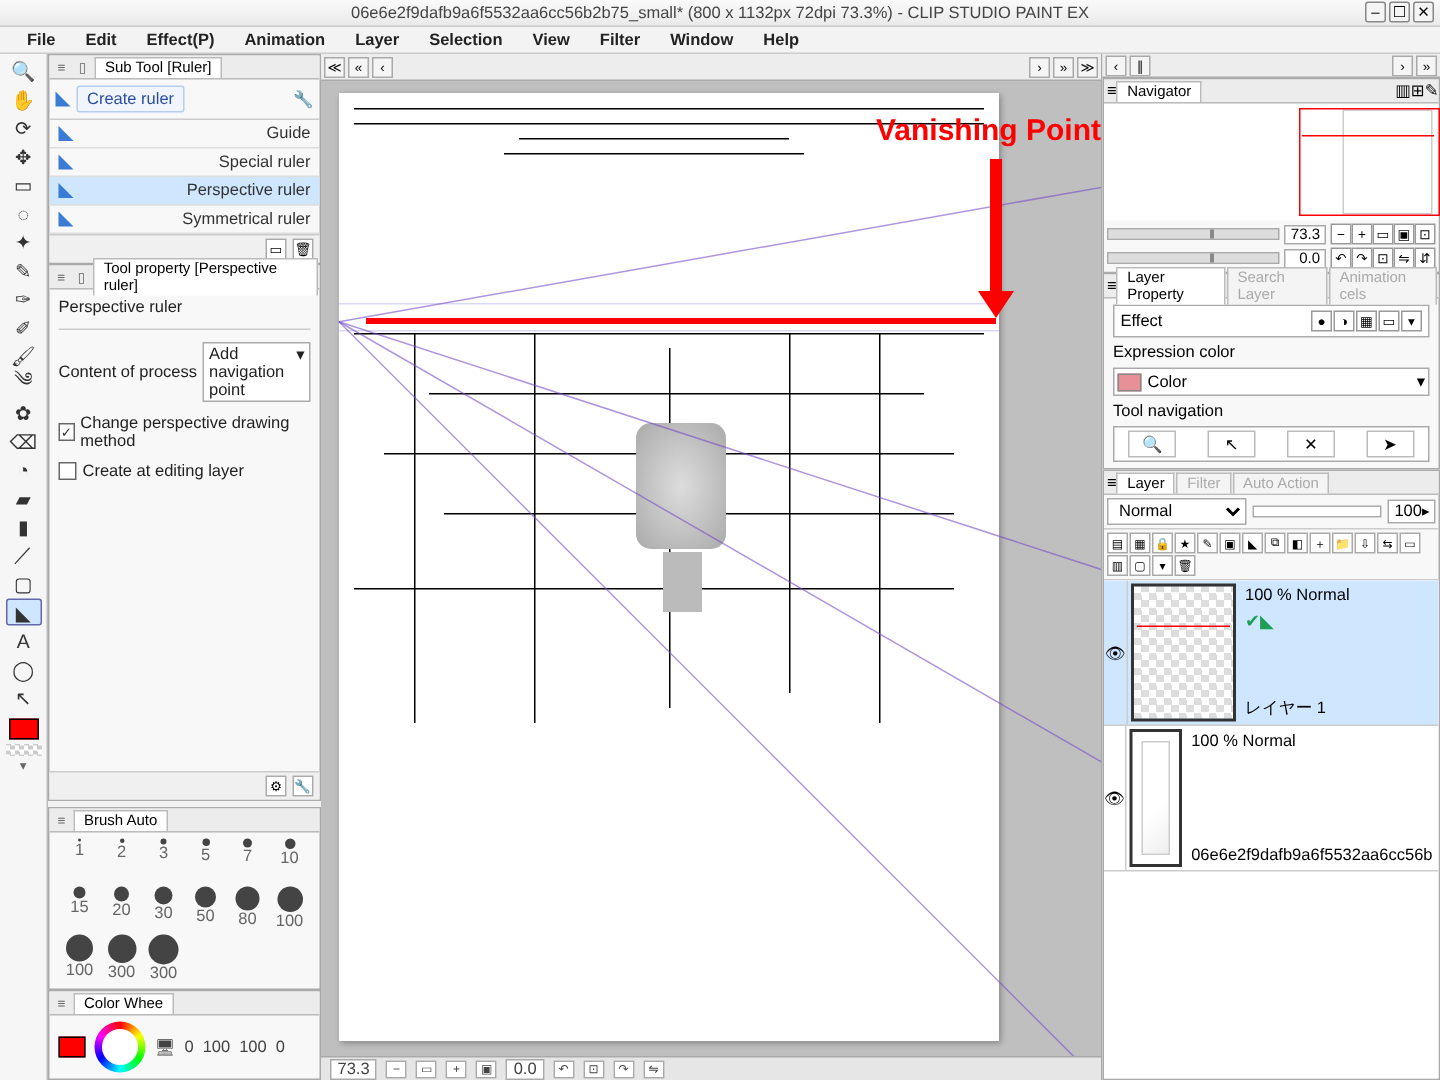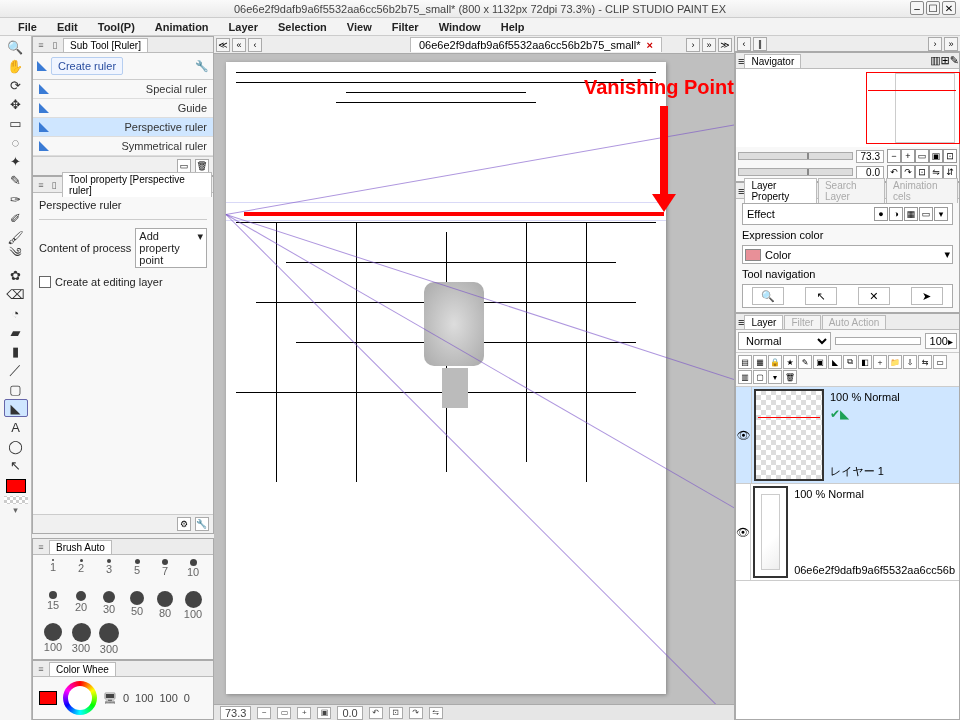--- a/index.html
+++ b/index.html
@@ -146,21 +146,21 @@
   <div class="win-controls">
     <span>–</span>
     <span>☐</span>
     <span>✕</span>
   </div>
 </div>
 
 <div class="menubar">
   <span>File</span>
   <span>Edit</span>
-  <span>Tool(P)</span>
+  <span>Effect(P)</span>
   <span>Animation</span>
   <span>Layer</span>
   <span>Selection</span>
   <span>View</span>
   <span>Filter</span>
   <span>Window</span>
   <span>Help</span>
 </div>
 
 <div class="columns">
@@ -204,25 +204,25 @@
           <span class="panel-tab active">Sub Tool [Ruler]</span>
         </div>
         <div class="subtool-header">
           <span class="angle-icon"></span>
           <span class="subtool-title">Create ruler</span>
           <span class="wrench-icon">🔧</span>
         </div>
         <div class="subtool-list" id="subtool-list">
             <div class="subtool-item">
               <span class="angle-icon"></span>
-              <span class="lbl">Special ruler</span>
+              <span class="lbl">Guide</span>
             </div>
             <div class="subtool-item">
               <span class="angle-icon"></span>
-              <span class="lbl">Guide</span>
+              <span class="lbl">Special ruler</span>
             </div>
             <div class="subtool-item active">
               <span class="angle-icon"></span>
               <span class="lbl">Perspective ruler</span>
             </div>
             <div class="subtool-item">
               <span class="angle-icon"></span>
               <span class="lbl">Symmetrical ruler</span>
             </div>
           </div>
@@ -237,23 +237,27 @@
           <span class="tab-icon">≡</span>
           <span class="tab-icon">▯</span>
           <span class="panel-tab active">Tool property [Perspective ruler]</span>
         </div>
         <div class="toolprop-body" style="flex:1;">
           <div class="tp-title">Perspective ruler</div>
           <div style="border-bottom:1px solid #ccc;"></div>
           <div class="tp-row">
             <label>Content of process</label>
             <div class="tp-select">
-              <span>Add property point</span>
+              <span>Add navigation point</span>
                 <span>▾</span>
             </div>
+          </div>
+          <div class="tp-check">
+            <span class="cb checked"></span>
+            <span>Change perspective drawing method</span>
           </div>
           <div class="tp-check">
             <span class="cb"></span>
             <span>Create at editing layer</span>
           </div>
         </div>
         <div class="toolprop-footer">
           <span class="fi">⚙</span>
           <span class="fi">🔧</span>
         </div>
@@ -349,24 +353,20 @@
       </div>
     </div>
   </div>
 
   <div class="col-center">
     <div class="doc-tabs">
       <div class="left-icons">
         <span class="navicon">≪</span>
         <span class="navicon">«</span>
         <span class="navicon">‹</span>
-      </div>
-      <div class="doc-tab">
-        <span>06e6e2f9dafb9a6f5532aa6cc56b2b75_small*</span>
-        <span class="x">×</span>
       </div>
       <div class="right-icons">
         <span class="navicon">›</span>
         <span class="navicon">»</span>
         <span class="navicon">≫</span>
       </div>
     </div>
 
     <div class="canvas-wrap">
       <div class="canvas">

